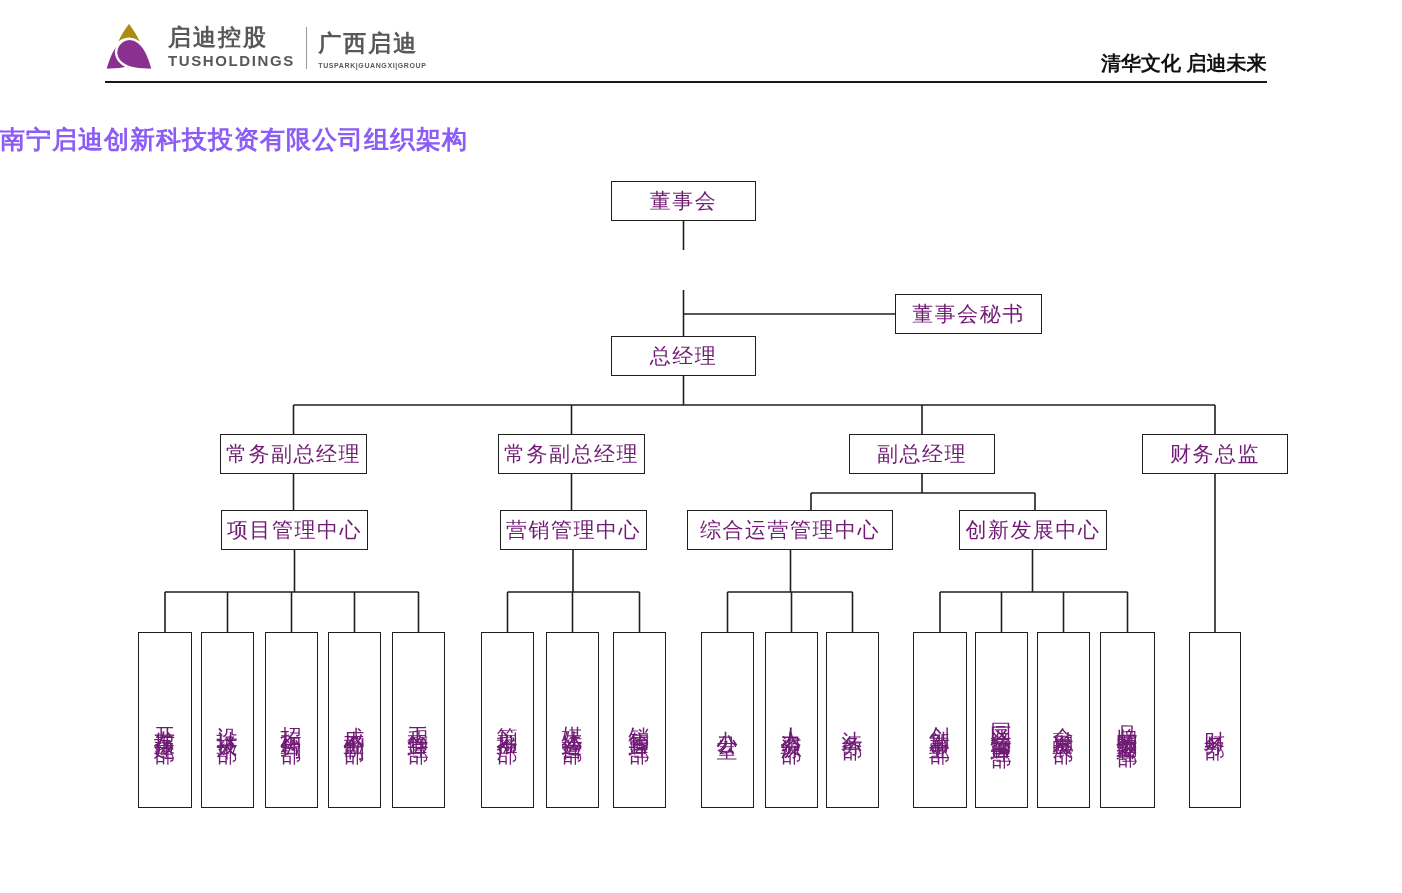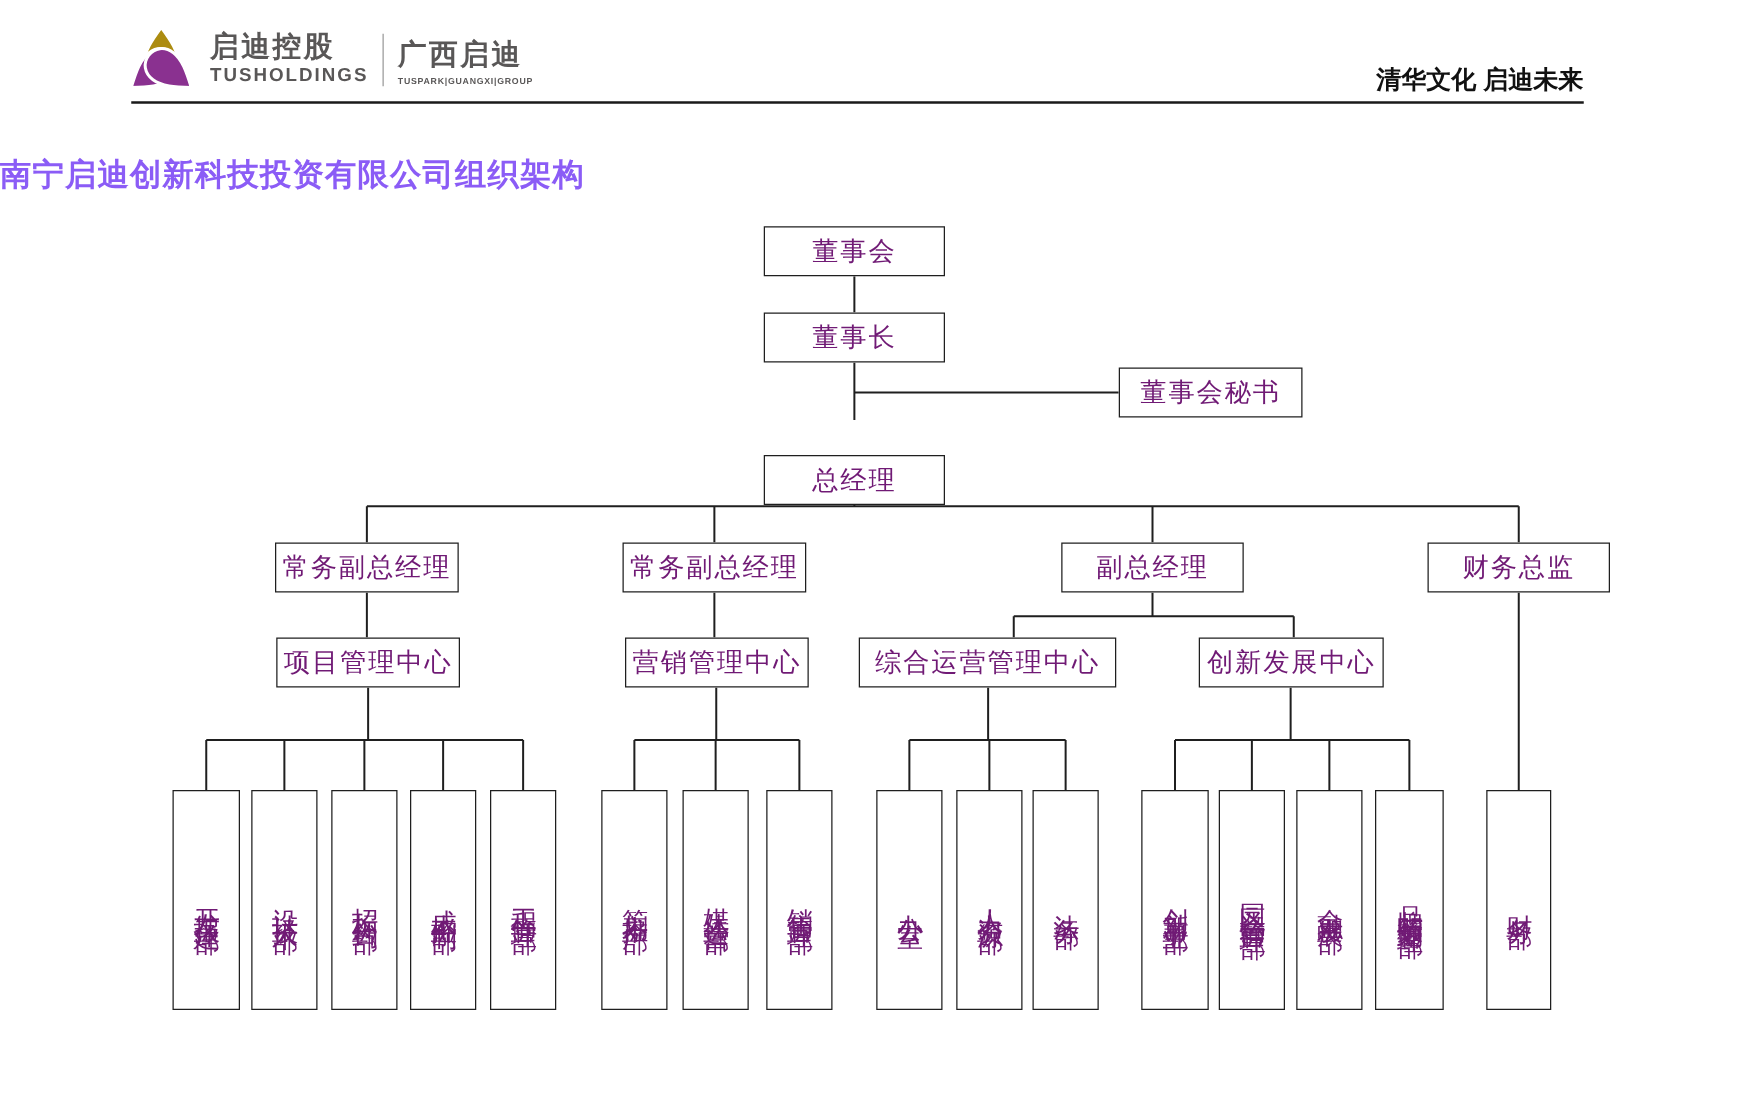--- a/index.html
+++ b/index.html
@@ -80,23 +80,22 @@
       <path d="M922,474 V493 M811,493 H1035 M811,493 V510 M1035,493 V510"></path>
       <path d="M1215,474 V632"></path>
       <path d="M294.5,550 V592 M165,592 H418.5 M165,592 V632 M227.5,592 V632 M291.5,592 V632 M354.5,592 V632 M418.5,592 V632"></path>
       <path d="M573,550 V592 M507.5,592 H639.5 M507.5,592 V632 M572.5,592 V632 M639.5,592 V632"></path>
       <path d="M790.5,550 V592 M727.5,592 H852.5 M727.5,592 V632 M791.5,592 V632 M852.5,592 V632"></path>
       <path d="M1032.5,550 V592 M940,592 H1127.5 M940,592 V632 M1001.5,592 V632 M1063.5,592 V632 M1127.5,592 V632"></path>
     </g>
   </svg>
 
   <div class="node" style="left:611px;top:181px;width:145px;height:40px;">董事会</div>
-  <div class="node" style="left:611px;top:250px;width:145px;height:40px;">董事长</div>
   <div class="node" style="left:895px;top:294px;width:147px;height:40px;">董事会秘书</div>
-  <div class="node" style="left:611px;top:336px;width:145px;height:40px;margin-top:28px;">总经理</div>
+  <div class="node" style="left:611px;top:336px;width:145px;height:40px;">总经理</div>
 
   <div class="node" style="left:220px;top:434px;width:147px;height:40px;">常务副总经理</div>
   <div class="node" style="left:498px;top:434px;width:147px;height:40px;">常务副总经理</div>
   <div class="node" style="left:849px;top:434px;width:146px;height:40px;">副总经理</div>
   <div class="node" style="left:1142px;top:434px;width:146px;height:40px;">财务总监</div>
 
   <div class="node" style="left:221px;top:510px;width:147px;height:40px;">项目管理中心</div>
   <div class="node" style="left:500px;top:510px;width:147px;height:40px;">营销管理中心</div>
   <div class="node" style="left:687px;top:510px;width:206px;height:40px;">综合运营管理中心</div>
   <div class="node" style="left:959px;top:510px;width:148px;height:40px;">创新发展中心</div>

